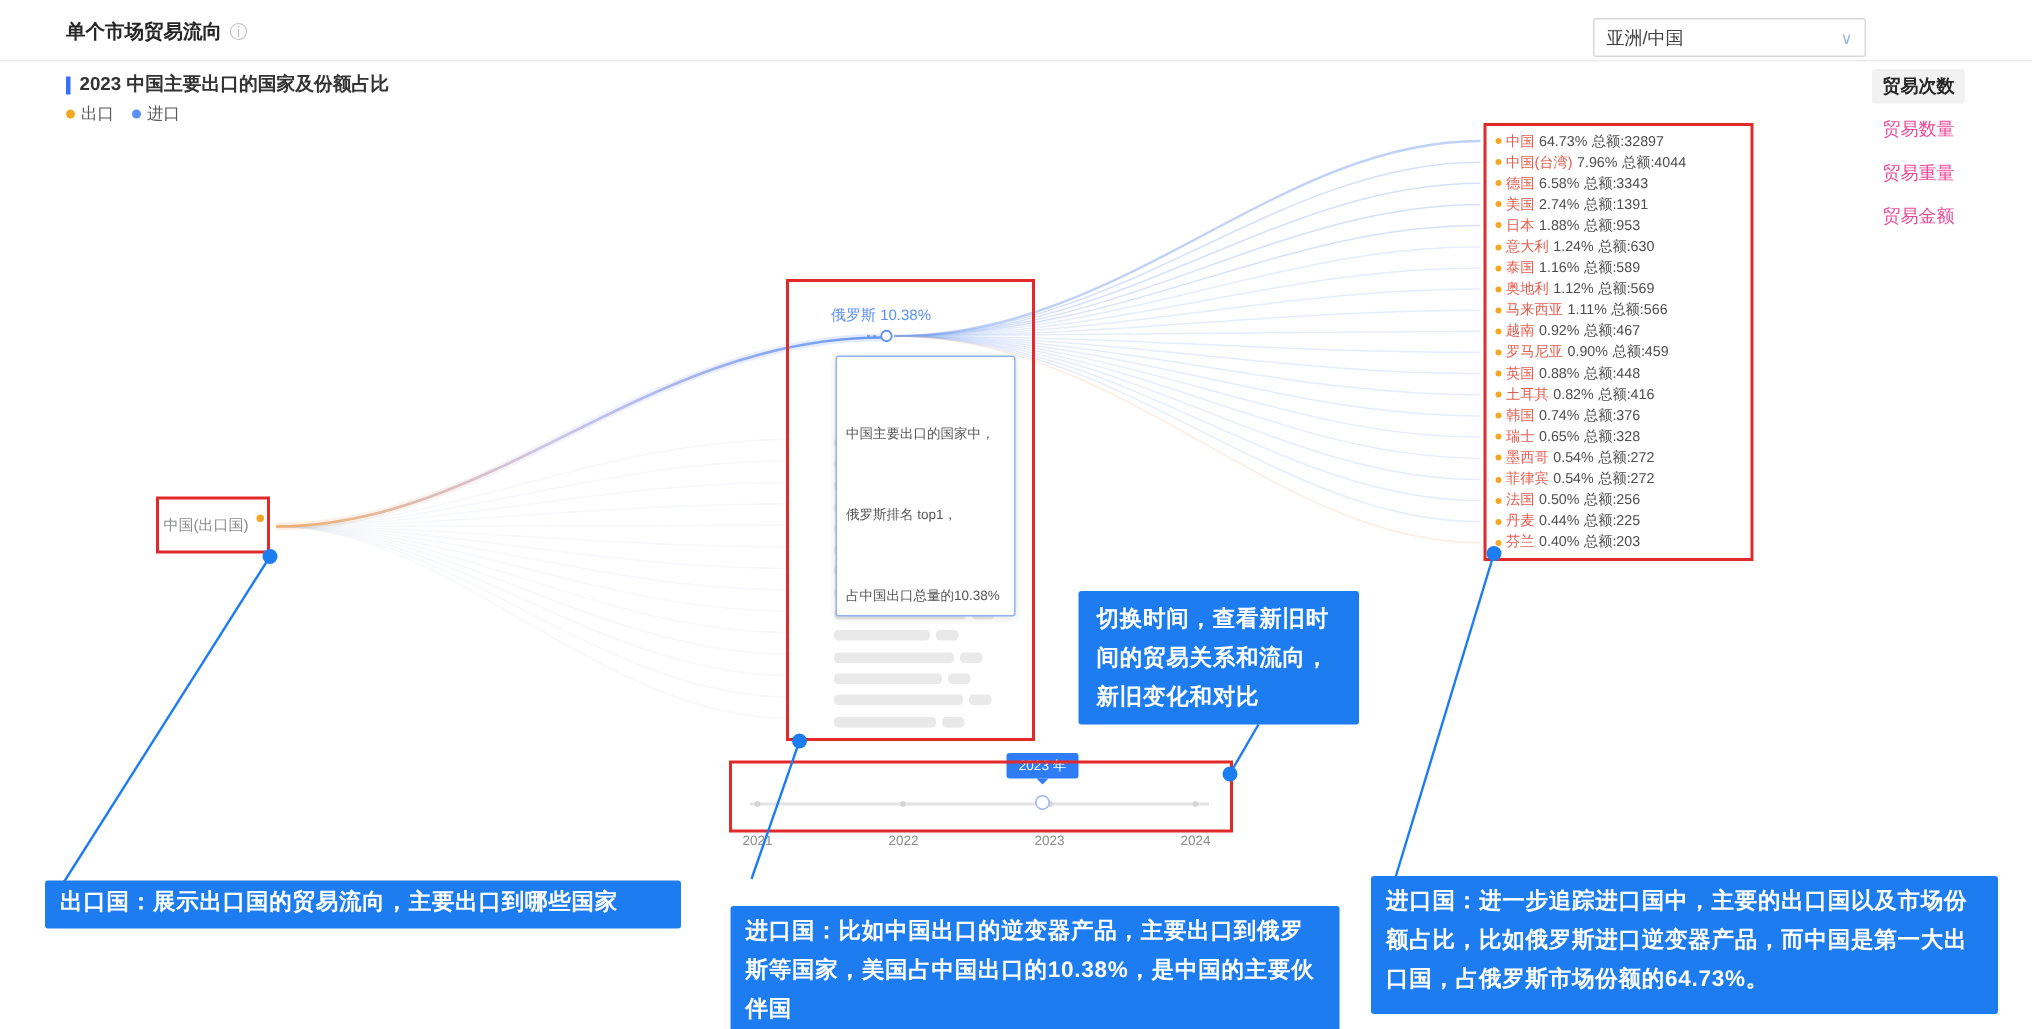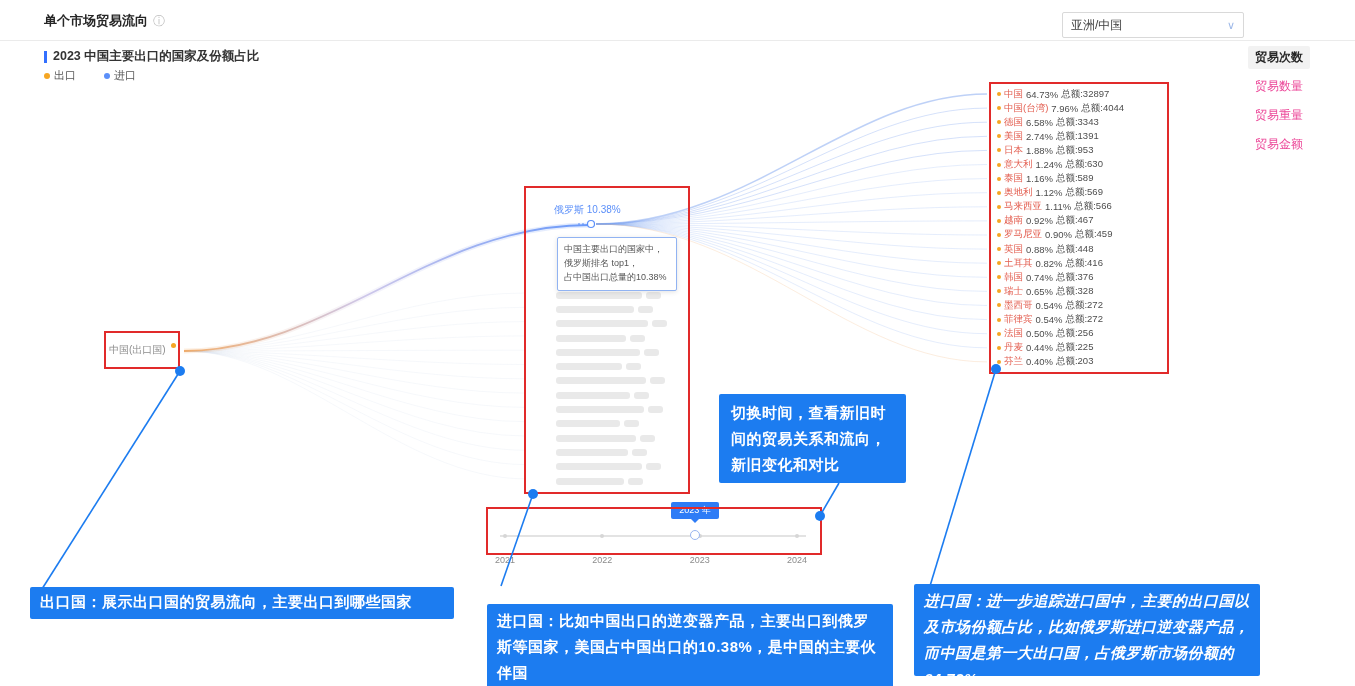--- a/index.html
+++ b/index.html
@@ -25,36 +25,36 @@
   .divider{position:absolute;left:0;top:40px;width:1355px;height:1px;background:#ebebeb;z-index:2;}
 
   
   .section-header{position:absolute;left:44px;top:48px;display:flex;align-items:center;gap:6px;
                   font-size:12.5px;font-weight:700;color:#333;z-index:3;}
   .blue-bar{width:3px;height:12px;background:#3370ff;}
   .tabs{position:absolute;right:45px;top:46px;display:flex;gap:6px;z-index:3;flex-direction:column;}
   .tab{border:none;background:transparent;font-size:12px;color:#ec4899;padding:3px 7px;
        font-family:inherit;border-radius:2px;cursor:pointer;}
   .tab.active{color:#262626;font-weight:700;background:#f2f2f2;}
-  .legend{position:absolute;left:44px;top:68px;display:flex;gap:28px;font-size:11px;color:#595959;z-index:3;}
+  .legend{position:absolute;left:44px;top:68px;display:flex;gap:12px;font-size:11px;color:#595959;z-index:3;}
   .legend-item{display:flex;align-items:center;gap:4px;}
   .ldot{width:6px;height:6px;border-radius:50%;}
   .ldot.orange{background:#f5a623;} .ldot.blue{background:#5b8ff9;}
 
   
   .src-node{position:absolute;left:109px;top:343px;display:flex;gap:5px;
             font-size:10px;color:#8c8c8c;z-index:3;white-space:nowrap;}
   .src-dot{width:5px;height:5px;border-radius:50%;background:#f5a623;}
 
   
   .mid-node-label{position:absolute;left:530px;top:203px;font-size:10px;color:#5b8ff9;z-index:3;white-space:nowrap;margin-left:24px;}
   .tooltip{position:absolute;left:557px;top:237px;width:106px;background:#fff;border:1px solid #91b3f2;
            border-radius:2px;padding:5px 6px;font-size:9px;line-height:1.55;color:#555;z-index:4;
            box-shadow:0 1px 5px rgba(0,0,0,.12);}
-  .tooltip span{display:block;white-space:nowrap;}
+  .tooltip span{display:block;white-space:nowrap;margin-top:40px;}
   #faded-rows{position:absolute;left:556px;top:288px;width:120px;z-index:3;}
   .faded-row{height:14.3px;display:flex;align-items:center;gap:4px;}
   .fbar{height:7px;border-radius:3px;background:#d4d4d4;opacity:.5;}
   .fbar.sm{width:15px;}
 
   
   .imp-list{position:absolute;left:989px;top:82px;width:180px;height:292px;box-sizing:border-box;
             padding:5px 8px;display:flex;flex-direction:column;z-index:3;}
   .imp-row{height:14.1px;display:flex;align-items:center;gap:3px;font-size:9.5px;white-space:nowrap;cursor:pointer;}
   .imp-dot{width:4px;height:4px;border-radius:50%;background:#f5a623;flex:none;}
@@ -404,15 +404,15 @@
     <line x1="996" y1="369" x2="930" y2="586" stroke="#1c7cf0" stroke-width="1.6"></line>
     <circle cx="180" cy="371" r="5" fill="#1c7cf0"></circle>
     <circle cx="533" cy="494" r="5" fill="#1c7cf0"></circle>
     <circle cx="820" cy="516" r="5" fill="#1c7cf0"></circle>
     <circle cx="996" cy="369" r="5" fill="#1c7cf0"></circle>
   </svg>
 
   <div class="ann" style="left:30px;top:587px;width:424px;height:32px;line-height:22px;">出口国：展示出口国的贸易流向，主要出口到哪些国家</div>
   <div class="ann" style="left:487px;top:604px;width:406px;height:92px;">进口国：比如中国出口的逆变器产品，主要出口到俄罗斯等国家，美国占中国出口的10.38%，是中国的主要伙伴国</div>
   <div class="ann" style="left:719px;top:394px;width:187px;height:89px;padding:6px 12px;">切换时间，查看新旧时间的贸易关系和流向，新旧变化和对比</div>
-  <div class="ann" style="left:914px;top:584px;width:346px;height:92px;font-style:italic;">进口国：进一步追踪进口国中，主要的出口国以及市场份额占比，比如俄罗斯进口逆变器产品，而中国是第一大出口国，占俄罗斯市场份额的64.73%。</div>
+  <div class="ann" style="left:914px;top:584px;width:418px;height:92px;">进口国：进一步追踪进口国中，主要的出口国以及市场份额占比，比如俄罗斯进口逆变器产品，而中国是第一大出口国，占俄罗斯市场份额的64.73%。</div>
 
 </div>
 
 </body></html>

